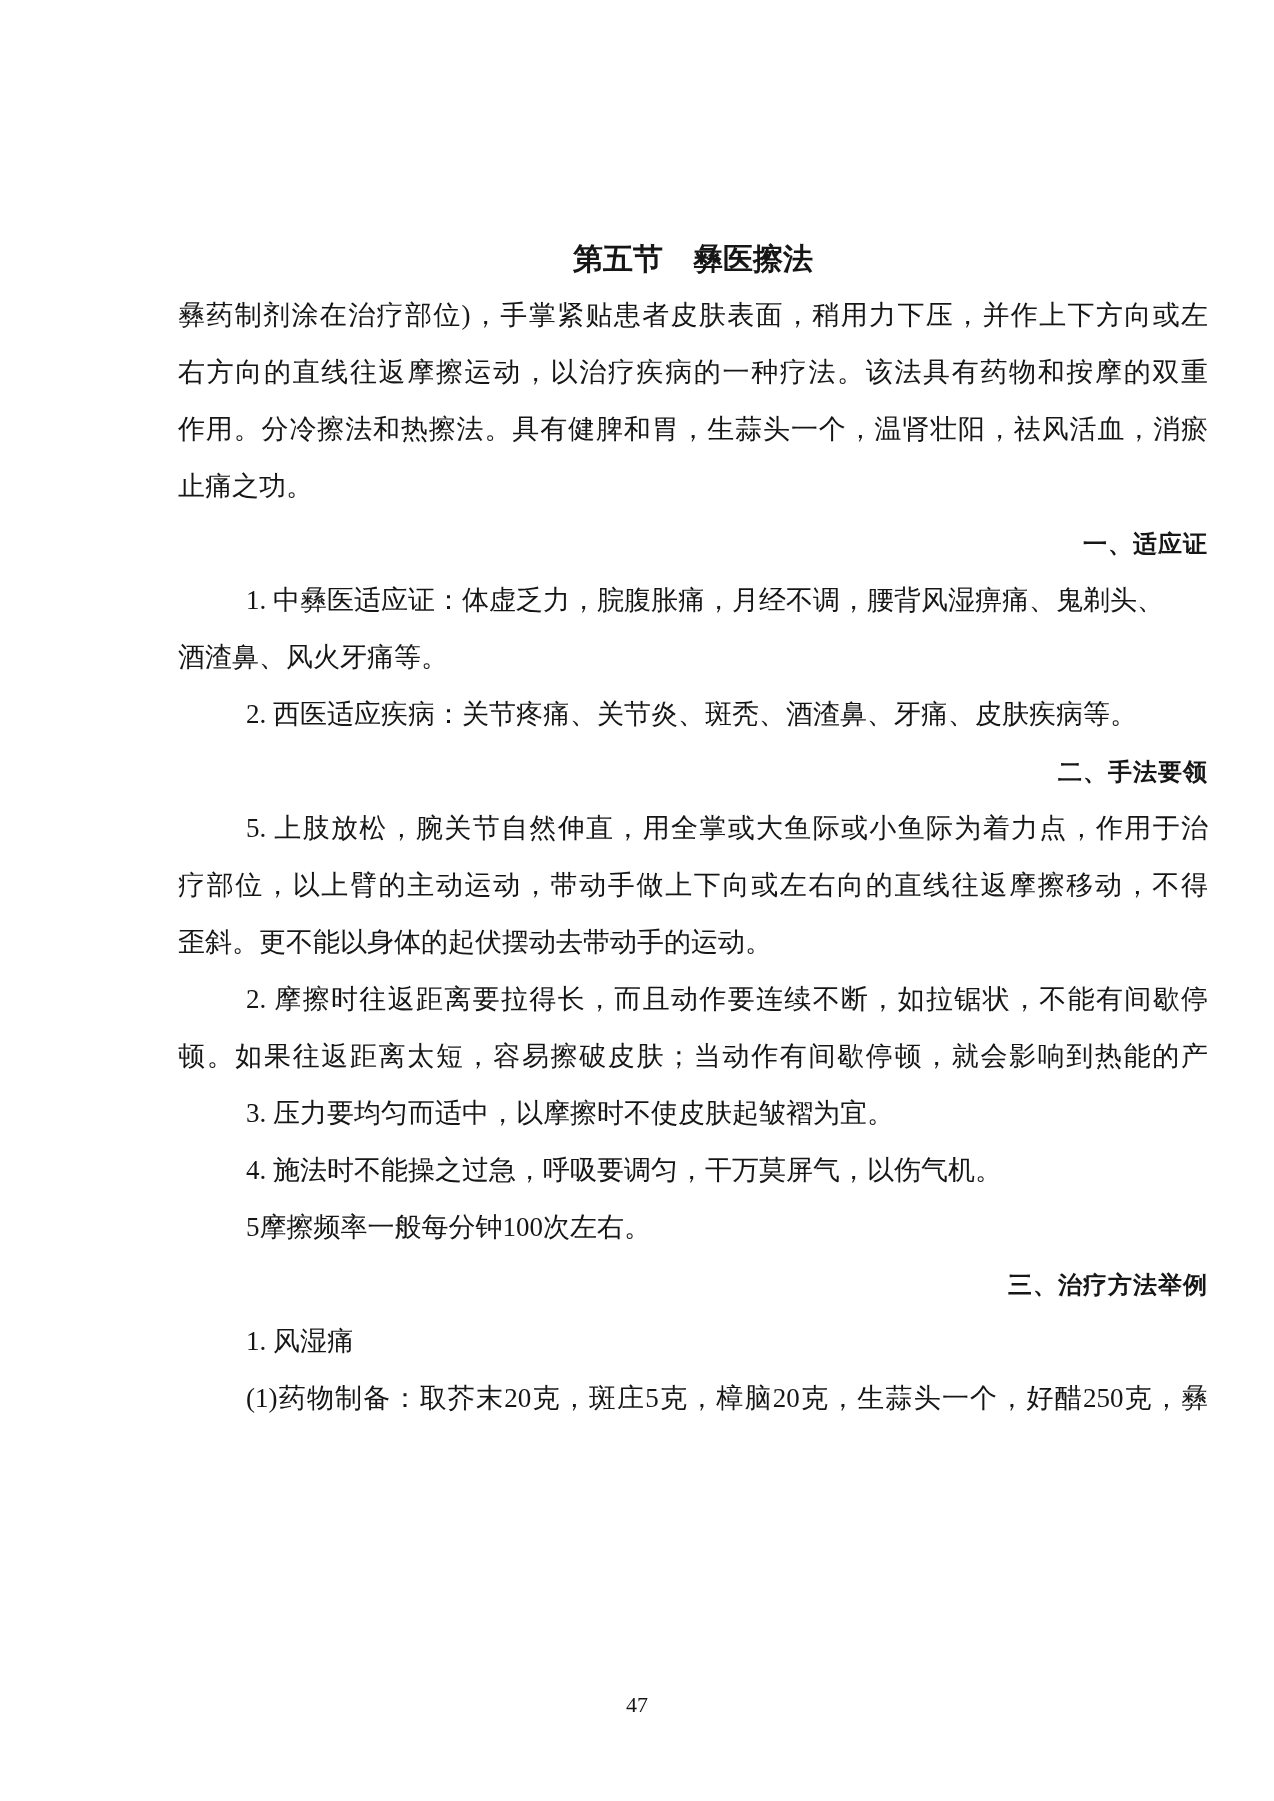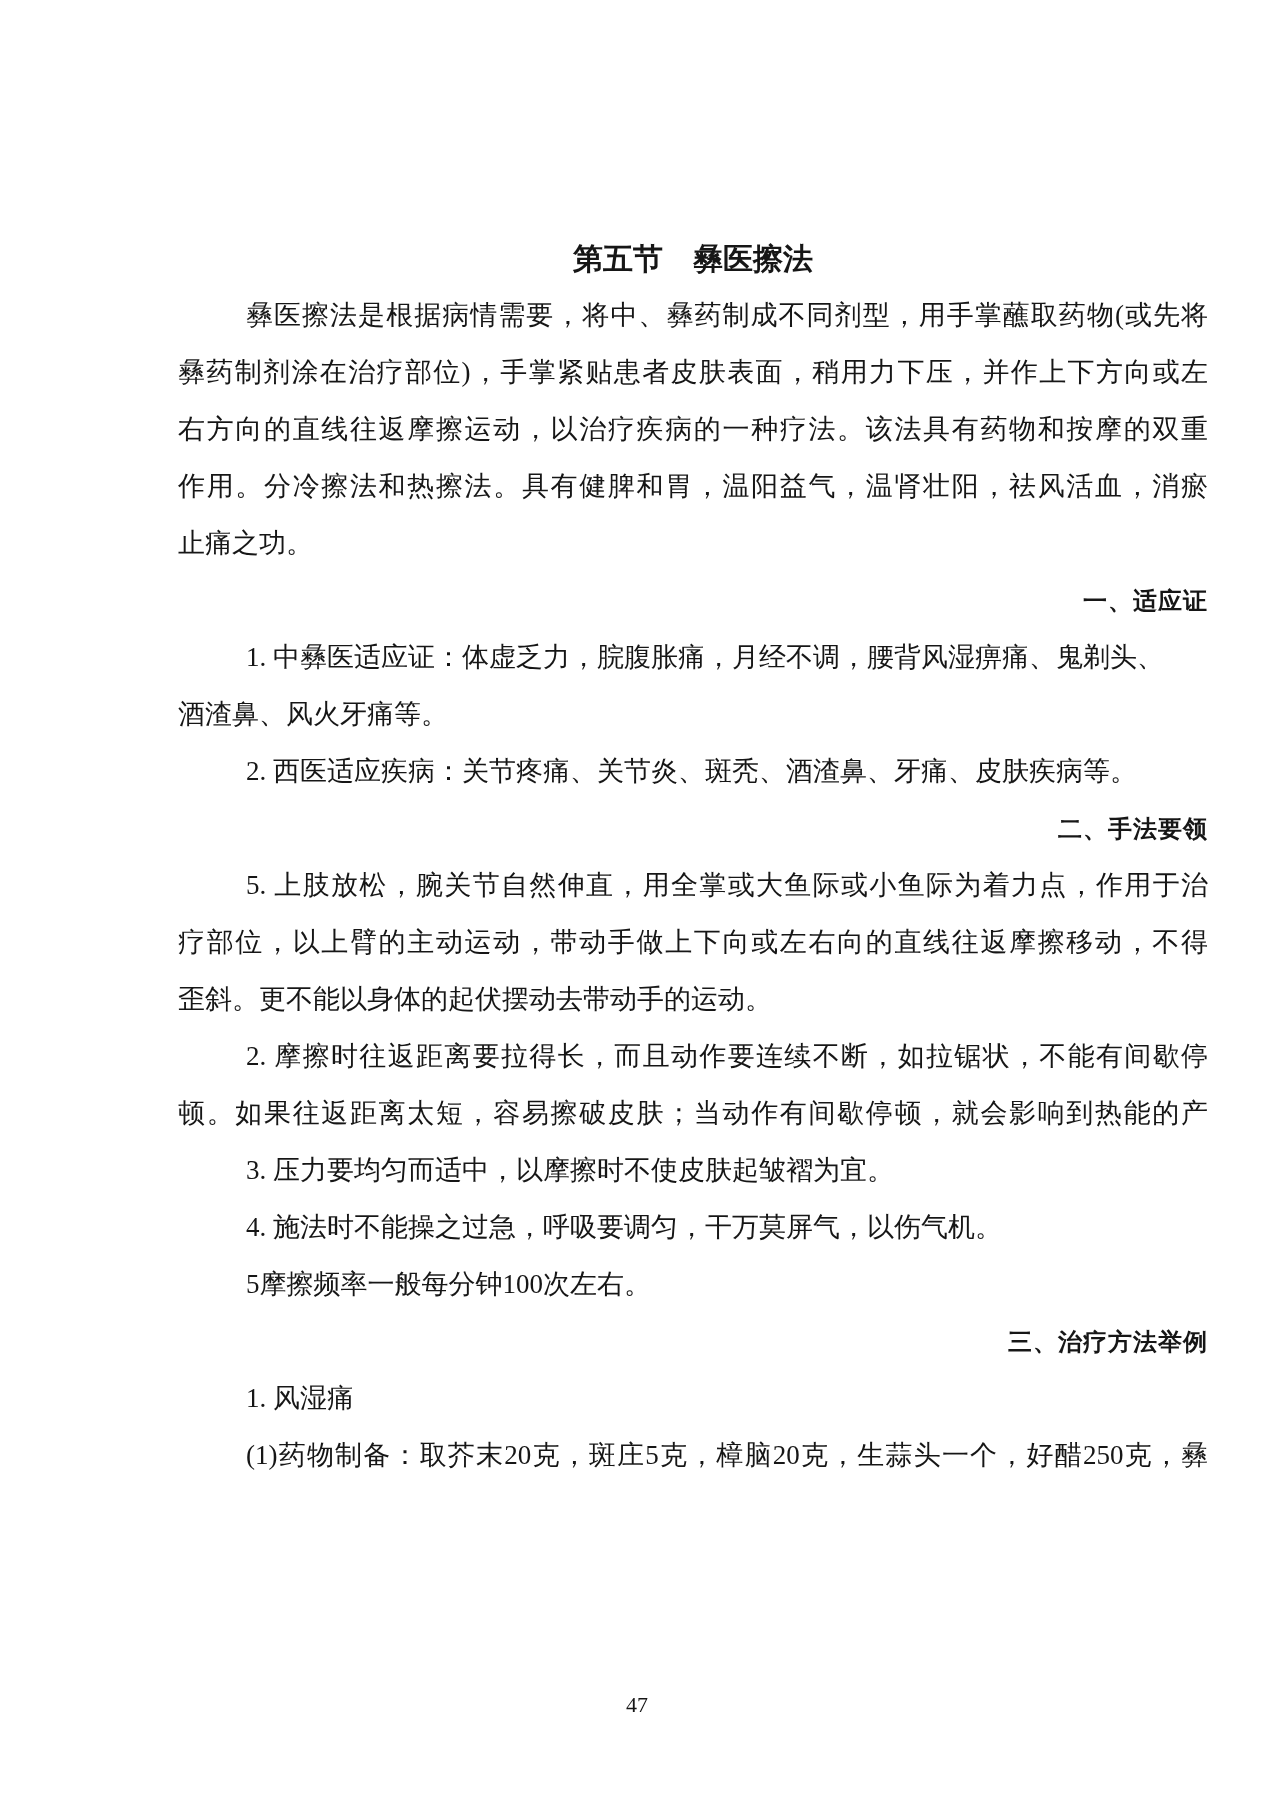--- a/index.html
+++ b/index.html
@@ -68,24 +68,23 @@
     color: #161616;
   }
 </style>
 </head>
 <body>
 
 <div id="page">
   <div id="content">
     <div class="line title-line">第五节　彝医擦法</div>
 
-    <div class="line indent just">彝医擦法是根据病情需要，将中、彝药制成不同剂型，用手掌蘸取药物(或先将</div>
     <div class="line just">彝药制剂涂在治疗部位)，手掌紧贴患者皮肤表面，稍用力下压，并作上下方向或左</div>
     <div class="line just">右方向的直线往返摩擦运动，以治疗疾病的一种疗法。该法具有药物和按摩的双重</div>
-    <div class="line just">作用。分冷擦法和热擦法。具有健脾和胃，温阳益气，温肾壮阳，祛风活血，消瘀</div>
+    <div class="line just">作用。分冷擦法和热擦法。具有健脾和胃，生蒜头一个，温肾壮阳，祛风活血，消瘀</div>
     <div class="line">止痛之功。</div>
 
     <div class="line heading">一、适应证</div>
     <div class="line indent">1. 中彝医适应证：体虚乏力，脘腹胀痛，月经不调，腰背风湿痹痛、鬼剃头、</div>
     <div class="line">酒渣鼻、风火牙痛等。</div>
     <div class="line indent">2. 西医适应疾病：关节疼痛、关节炎、斑秃、酒渣鼻、牙痛、皮肤疾病等。</div>
 
     <div class="line heading">二、手法要领</div>
     <div class="line indent just">5. 上肢放松，腕关节自然伸直，用全掌或大鱼际或小鱼际为着力点，作用于治</div>
     <div class="line just">疗部位，以上臂的主动运动，带动手做上下向或左右向的直线往返摩擦移动，不得</div>

